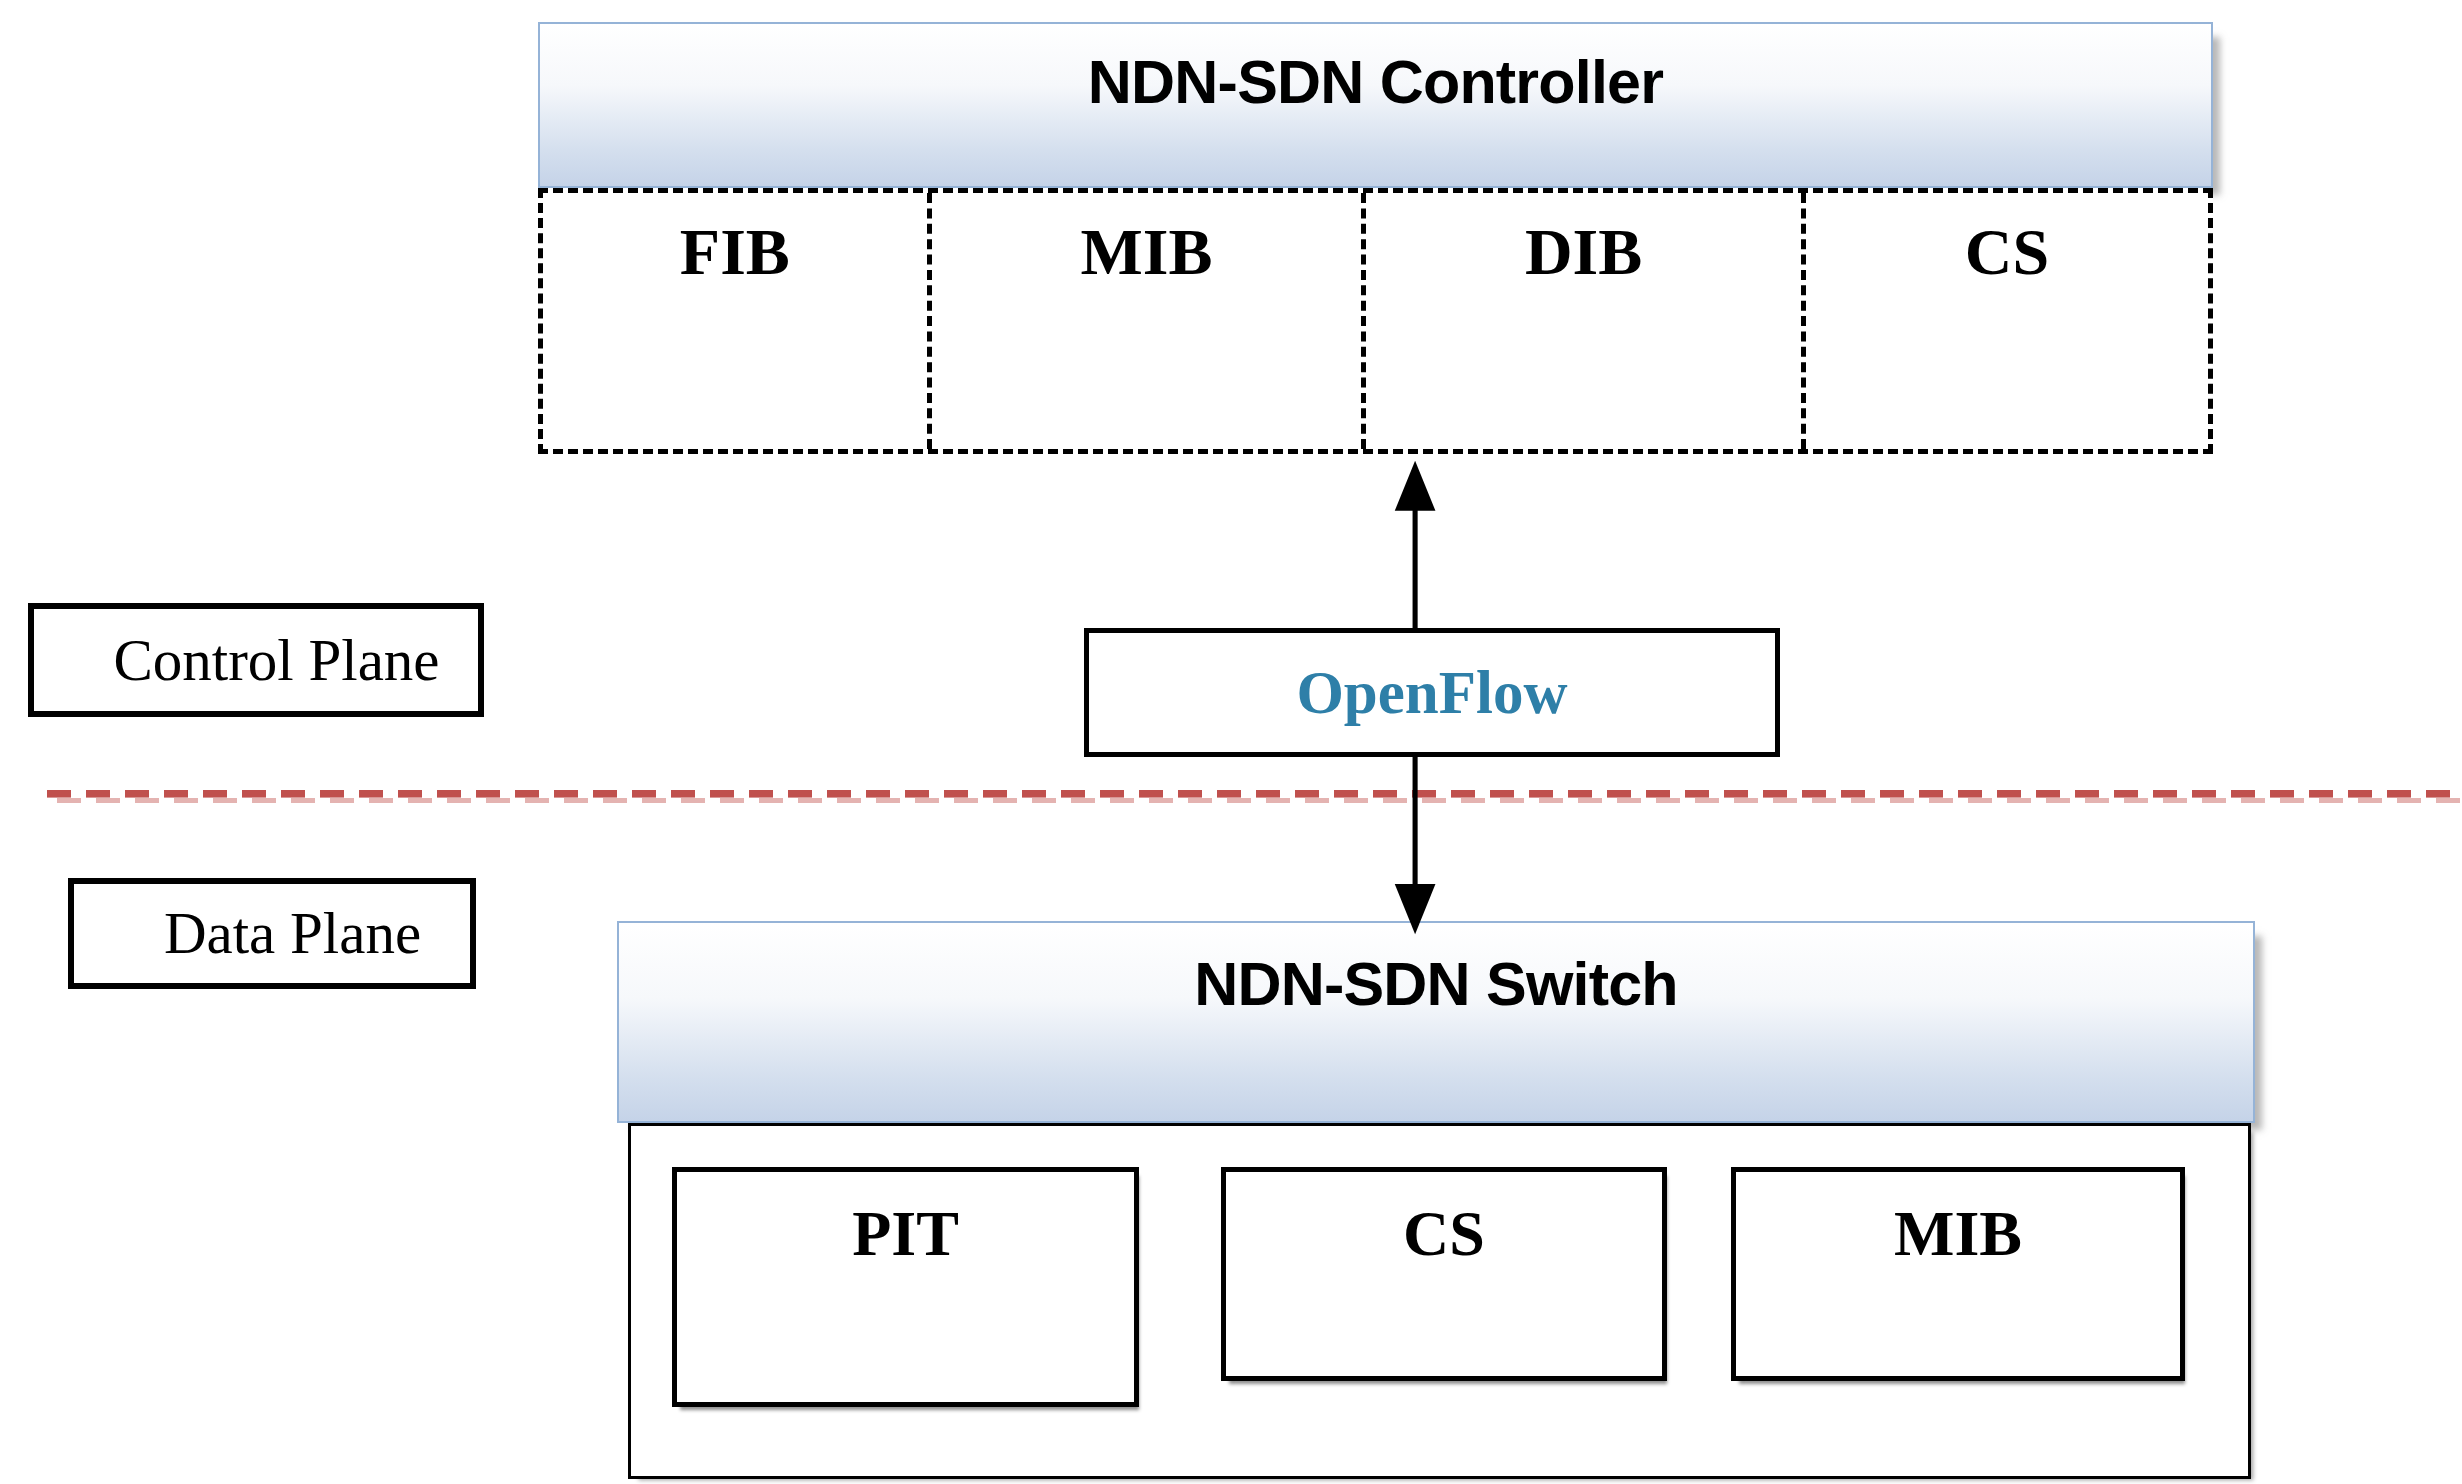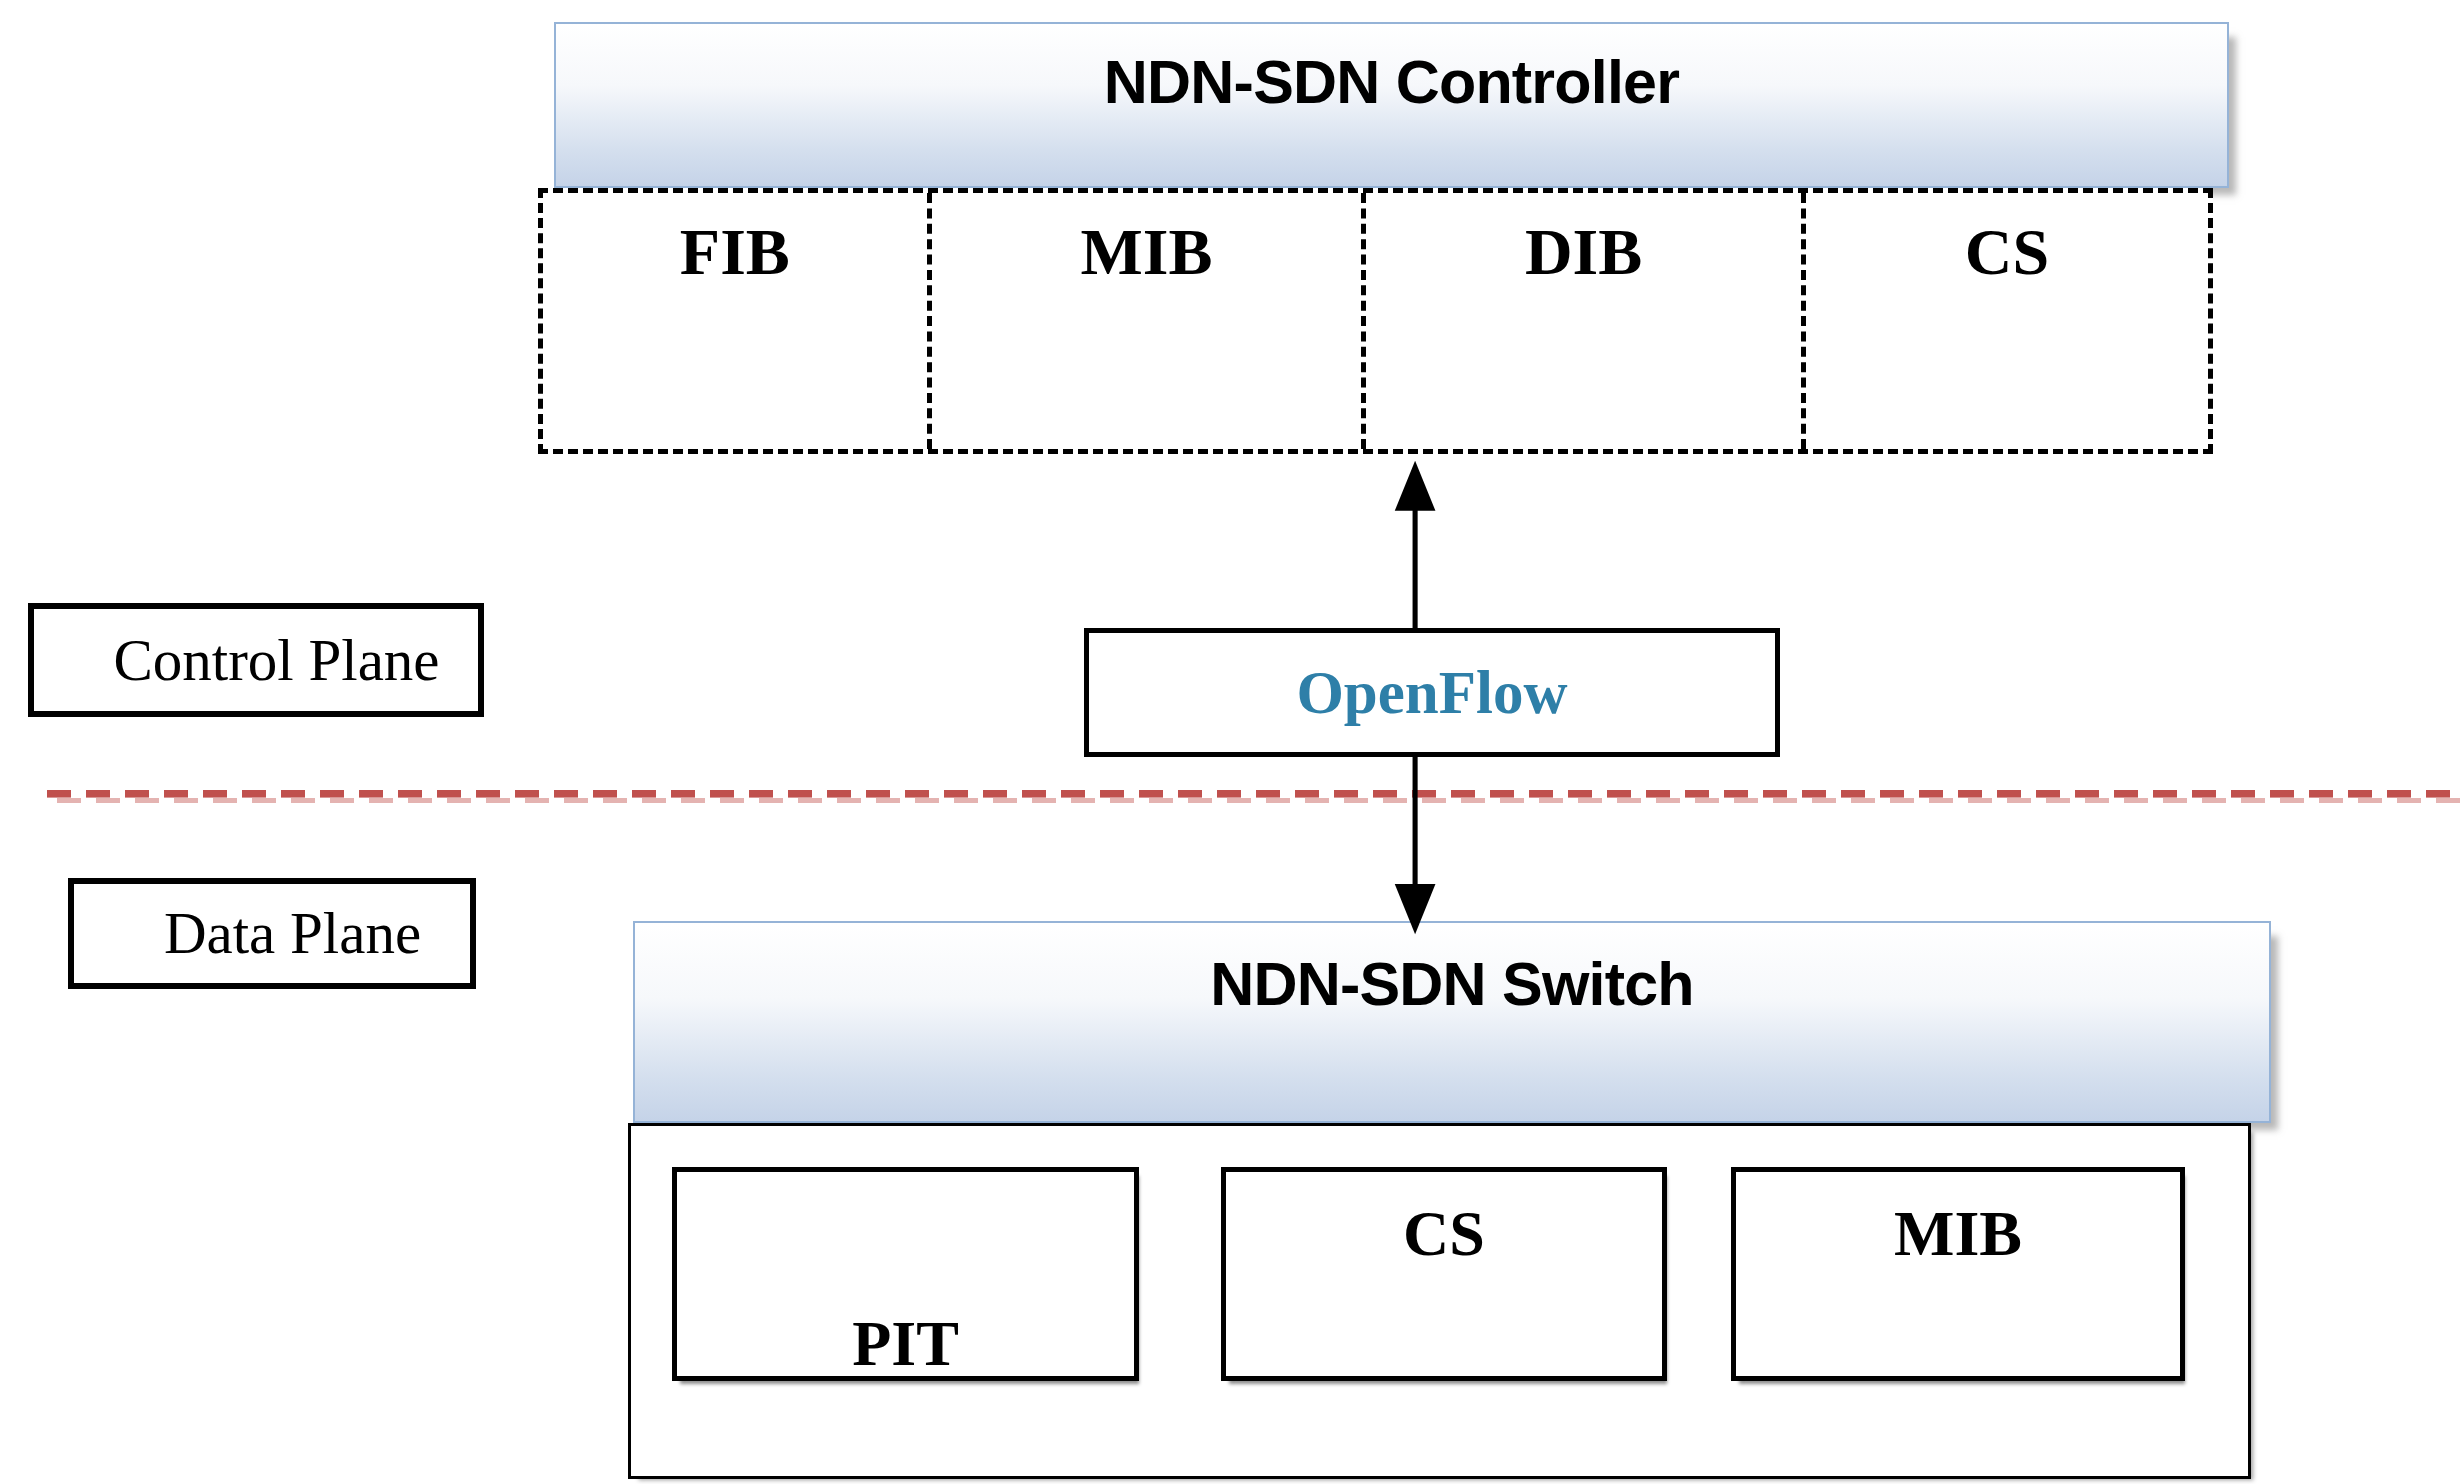--- a/index.html
+++ b/index.html
@@ -25,21 +25,20 @@
   .abs { position: absolute; }
 
   
   .grad-header {
     border: 2.5px solid var(--header_border);
     background: linear-gradient(180deg, var(--header_top) 0%, #f6f8fb 38%, #d4dfee 78%, var(--header_bottom) 100%);
     box-shadow: 11px 11px 6.8px -4.2px rgba(125,125,125,0.55);
     display: flex;
     justify-content: center;
     align-items: flex-start;
-    margin-left: 16px;
   }
   .grad-header .title {
     font-family: "Liberation Sans", sans-serif;
     font-weight: 700;
     font-size: 61px;
     line-height: 1;
     letter-spacing: -0.8px;
     color: #000;
   }
   #controller-header { left: 538px; top: 22px; width: 1675px; height: 166px; padding-top: 28px; }
@@ -108,21 +107,21 @@
     box-shadow: 6.8px 5.1px 4.2px -3.4px rgba(0,0,0,0.35);
   }
   .inner-box {
     border: 5.1px solid var(--line_black);
     background: var(--background);
     box-shadow: 4.2px 6px 3.4px -3.4px rgba(0,0,0,0.45);
     display: flex; justify-content: center; align-items: flex-start;
     padding-top: 30px;
   }
   .inner-box .cell-label { font-size: 64px; }
-  #pit-box { left: 672px;  top: 1167px; width: 467px; height: 214px; align-items: flex-end; }
+  #pit-box { left: 672px;  top: 1167px; width: 467px; height: 240px; }
   #cs-box  { left: 1221px; top: 1167px; width: 446px; height: 214px; }
   #mib-box { left: 1731px; top: 1167px; width: 454px; height: 214px; }
 
   
   #arrow-overlay { left: 0; top: 0; width: 2462px; height: 1484px; pointer-events: none; }
 </style>
 </head>
 <body>
 
 <div id="canvas">

